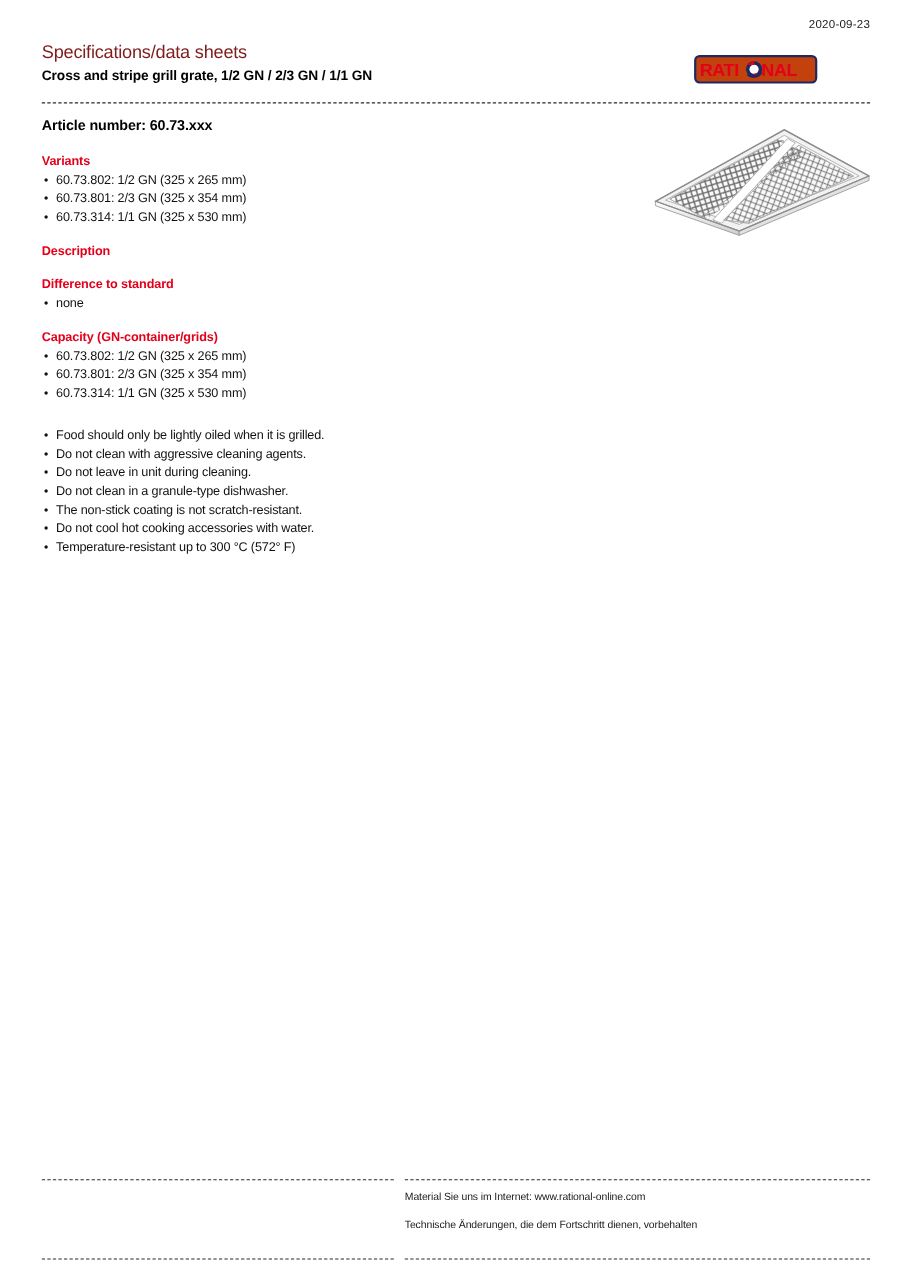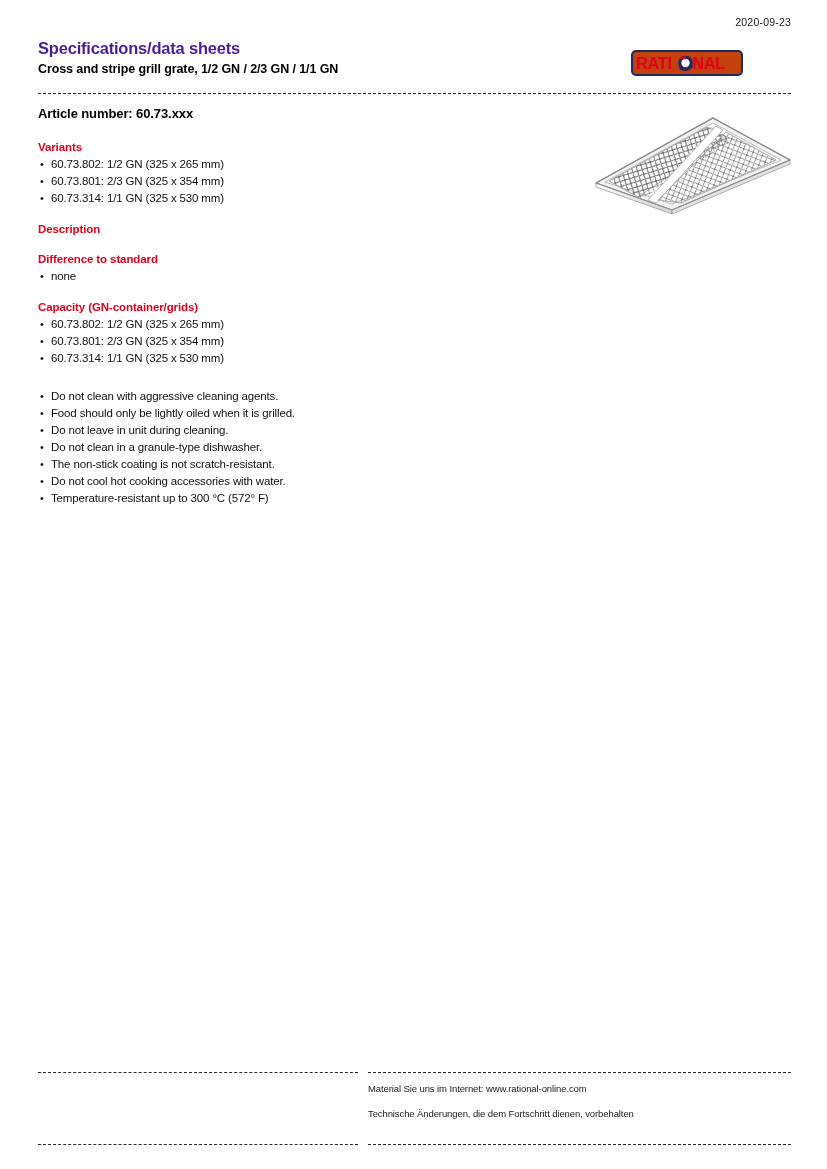--- a/index.html
+++ b/index.html
@@ -35,24 +35,24 @@
   }
 
   .title-block {
     position: absolute;
     left: 38px;
     top: 38px;
     width: 560px;
   }
   .doc-title {
     font-size: 16.5px;
-    font-weight: bold;
+    font-weight: normal;
     letter-spacing: -0.2px;
     line-height: 20px;
-    color: #4c1d95;
+    color: #7f1d1d;
   }
   .doc-subtitle {
     font-size: 12.5px;
     font-weight: bold;
     letter-spacing: -0.1px;
     line-height: 17px;
     margin-top: 3px;
     color: #000;
   }
 
@@ -262,22 +262,22 @@
       <ul class="bullets">
         <li>60.73.802: 1/2 GN (325 x 265 mm)</li>
         <li>60.73.801: 2/3 GN (325 x 354 mm)</li>
         <li>60.73.314: 1/1 GN (325 x 530 mm)</li>
       </ul>
     </div>
 
 
     <div class="section sec-hint">
       <ul class="bullets">
+        <li>Food should only be lightly oiled when it is grilled.</li>
         <li>Do not clean with aggressive cleaning agents.</li>
-        <li>Food should only be lightly oiled when it is grilled.</li>
         <li>Do not leave in unit during cleaning.</li>
         <li>Do not clean in a granule-type dishwasher.</li>
         <li>The non-stick coating is not scratch-resistant.</li>
         <li>Do not cool hot cooking accessories with water.</li>
         <li>Temperature-resistant up to 300 °C (572° F)</li>
       </ul>
     </div>
 
   </div>
 

